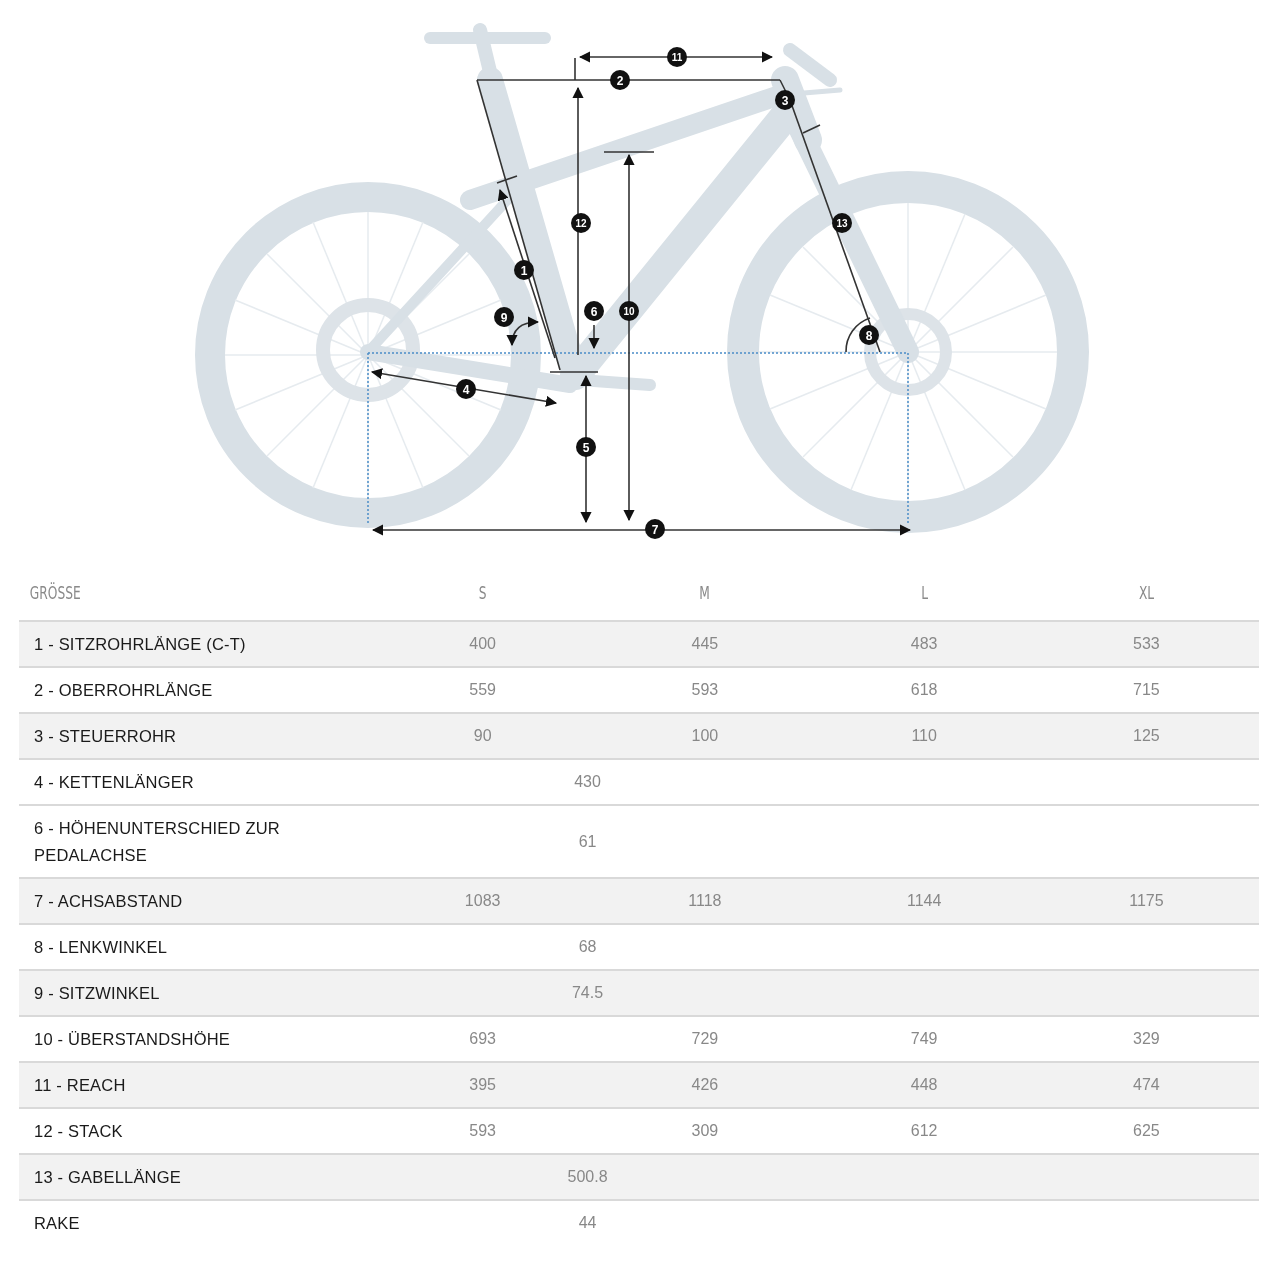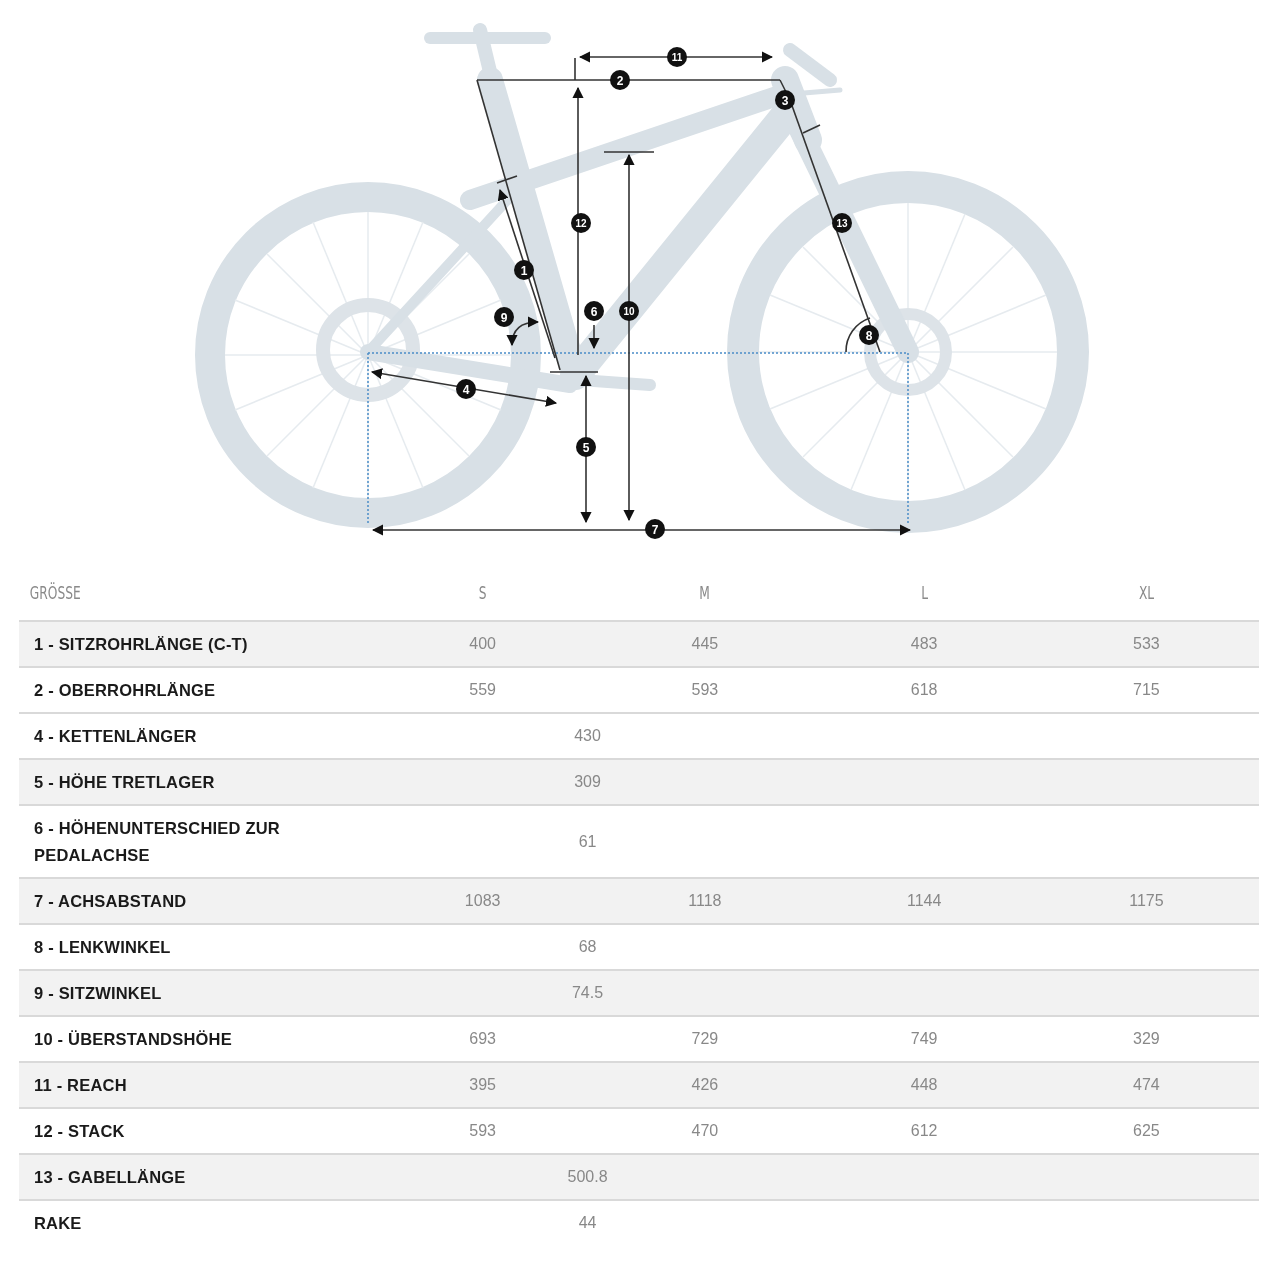--- a/index.html
+++ b/index.html
@@ -7,21 +7,21 @@
            font-family: "Liberation Sans", sans-serif; }
     .diagram { position: absolute; left: 0; top: 0; width: 1280px; height: 560px; }
     .diagram svg { width: 1280px; height: 560px; display: block; }
     .geo-table { position: absolute; left: 19px; top: 566px; width: 1240px; border-collapse: collapse; }
     .geo-table th { height: 52px; font-family: "DejaVu Sans", sans-serif; font-weight: normal;
                     font-size: 17px; color: #8a8a8a; text-align: center; transform: scaleX(0.72);
                     letter-spacing: 0; }
     .geo-table th.label-col { text-align: left; transform-origin: left center; padding-left: 15px; }
     .geo-table td { border-top: 2px solid #d9d9d9; font-size: 16px; color: #888; text-align: center;
                     padding: 0; height: 44px; }
-    .geo-table td.label { text-align: left; color: #1a1a1a; font-weight: bold; padding-left: 15px;
+    .geo-table td.label { text-align: left; color: #1a1a1a; font-weight: normal; padding-left: 15px;
                           font-size: 16.5px; letter-spacing: 0.2px; width: 340px; line-height: 27px; margin-top: 39px; }
     .geo-table tr.odd td { background: #f2f2f2; }
     .geo-table tr.even td { background: #ffffff; }
     .geo-table tr.tall td { height: 71px; }
     .col-s { width: 228px; } .col-m { width: 222px; } .col-l { width: 222px; } .col-xl { width: 228px; }
   </style>
 </head>
 <body>
 
 <div class="diagram">
@@ -179,27 +179,30 @@
       <td>483</td>
       <td>533</td>
     </tr>
     <tr class="even">
       <td class="label">2 - OBERROHRLÄNGE</td>
       <td>559</td>
       <td>593</td>
       <td>618</td>
       <td>715</td>
     </tr>
+    <tr class="odd">
+      <td class="label">3 - STEUERROHR</td>
+      <td>90</td>
+      <td>100</td>
+      <td>110</td>
+      <td>125</td>
+    </tr>
     <tr class="even">
       <td class="label">4 - KETTENLÄNGER</td>
       <td colspan="4" style="padding-left:0;text-align:center;"><span style="position:relative;left:-227px;">430</span></td>
-    </tr>
-    <tr class="odd">
-      <td class="label">5 - HÖHE TRETLAGER</td>
-      <td colspan="4"><span style="position:relative;left:-227px;">309</span></td>
     </tr>
     <tr class="even tall">
       <td class="label">6 - HÖHENUNTERSCHIED ZUR PEDALACHSE</td>
       <td colspan="4"><span style="position:relative;left:-227px;">61</span></td>
     </tr>
     <tr class="odd">
       <td class="label">7 - ACHSABSTAND</td>
       <td>1083</td>
       <td>1118</td>
       <td>1144</td>
@@ -223,21 +226,21 @@
     <tr class="odd">
       <td class="label">11 - REACH</td>
       <td>395</td>
       <td>426</td>
       <td>448</td>
       <td>474</td>
     </tr>
     <tr class="even">
       <td class="label">12 - STACK</td>
       <td>593</td>
-      <td>470</td>
+      <td>309</td>
       <td>612</td>
       <td>625</td>
     </tr>
     <tr class="odd">
       <td class="label">13 - GABELLÄNGE</td>
       <td colspan="4"><span style="position:relative;left:-227px;">500.8</span></td>
     </tr>
     <tr class="even">
       <td class="label">RAKE</td>
       <td colspan="4"><span style="position:relative;left:-227px;">44</span></td>

